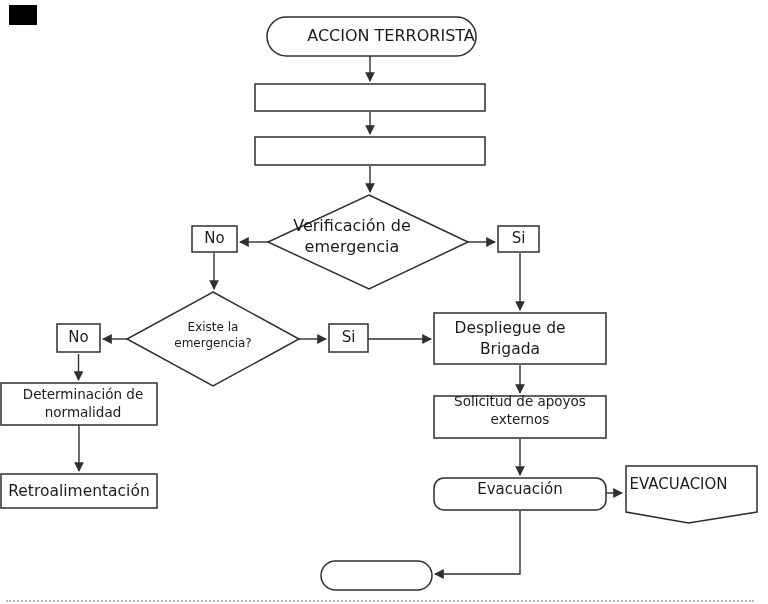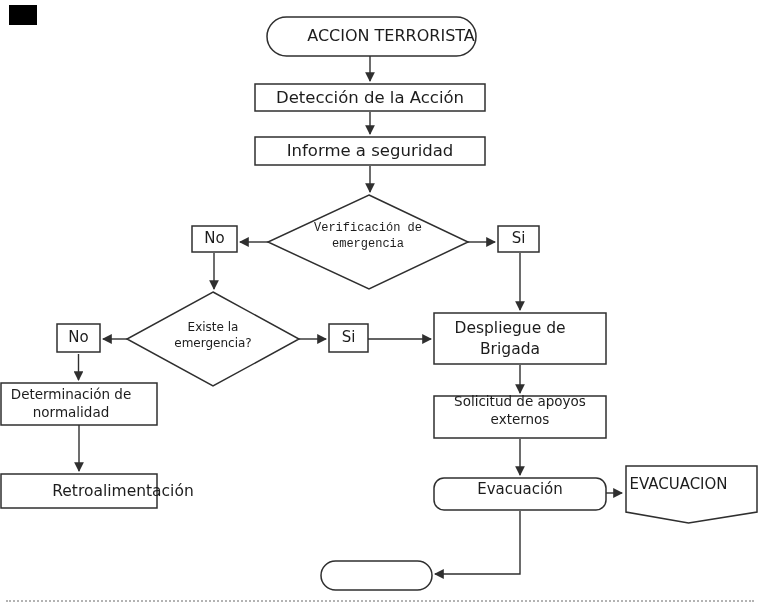--- a/index.html
+++ b/index.html
@@ -82,25 +82,23 @@
       <line x1="520" y1="439" x2="520" y2="475" marker-end="url(#arrow)"></line>
       <line x1="606" y1="493" x2="622" y2="493" marker-end="url(#arrow)"></line>
       <polyline points="520,511 520,574 435,574" marker-end="url(#arrow)"></polyline>
       <line x1="78.5" y1="354" x2="78.5" y2="380" marker-end="url(#arrow)"></line>
       <line x1="79" y1="425" x2="79" y2="471" marker-end="url(#arrow)"></line>
     </g>
   </svg>
 
   <div class="lbl" style="left:267px;top:17px;width:248px;height:39px;font-size:16px;">ACCION TERRORISTA</div>
 
-  <div class="lbl" style="left:255px;top:84px;width:230px;height:27px;font-size:16.5px;">Detección de la Acción</div>
 
-  <div class="lbl" style="left:255px;top:137px;width:230px;height:28px;font-size:16.5px;">Informe a seguridad</div>
 
-  <div class="lbl" style="left:268px;top:195px;width:200px;height:84px;font-size:12px;font-family:Liberation Mono, monospace;">Verificación de
+  <div class="lbl" style="left:252px;top:195px;width:200px;height:84px;font-size:16px;">Verificación de
 emergencia</div>
 
   <div class="lbl" style="left:192px;top:226px;width:45px;height:26px;font-size:15px;">No</div>
 
   <div class="lbl" style="left:498px;top:226px;width:41px;height:26px;font-size:15px;">Si</div>
 
   <div class="lbl" style="left:127px;top:294px;width:172px;height:84px;font-size:12px;">Existe la
 emergencia?</div>
 
   <div class="lbl" style="left:57px;top:324px;width:43px;height:28px;font-size:15px;">No</div>
@@ -110,22 +108,22 @@
   <div class="lbl" style="left:434px;top:313px;width:152px;height:51px;font-size:15.5px;">Despliegue de
 Brigada</div>
 
   <div class="lbl" style="left:434px;top:396px;width:172px;height:30px;font-size:13.5px;">Solicitud de apoyos
 externos</div>
 
   <div class="lbl" style="left:434px;top:478px;width:172px;height:24px;font-size:15px;">Evacuación</div>
 
   <div class="lbl" style="left:626px;top:466px;width:105px;height:38px;font-size:15px;">EVACUACION</div>
 
-  <div class="lbl" style="left:1px;top:383px;width:140px;height:42px;font-size:13.5px;">Determinación de
+  <div class="lbl" style="left:13px;top:383px;width:140px;height:42px;font-size:13.5px;">Determinación de
 normalidad</div>
 
-  <div class="lbl" style="left:1px;top:474px;width:156px;height:34px;font-size:15.5px;margin-left:44px;">Retroalimentación</div>
+  <div class="lbl" style="left:1px;top:474px;width:156px;height:34px;font-size:15.5px;">Retroalimentación</div>
 
 
   <div class="corner-mark"></div>
   <div class="bottom-dots"></div>
 
 </div>
 
 </body></html>

